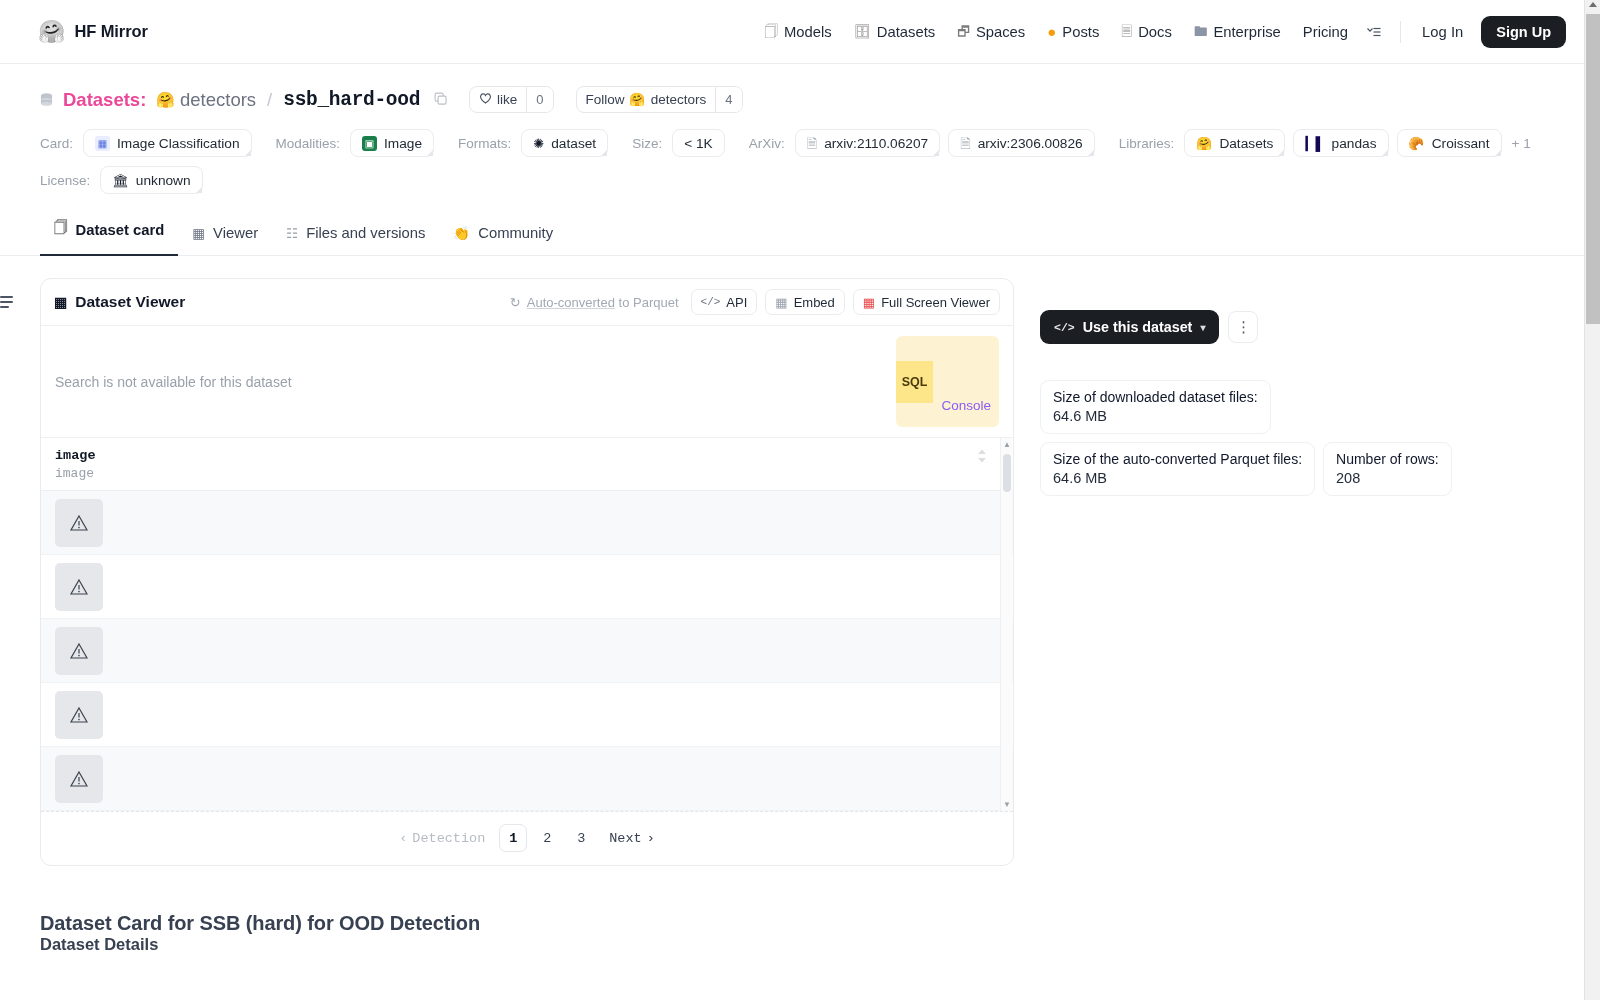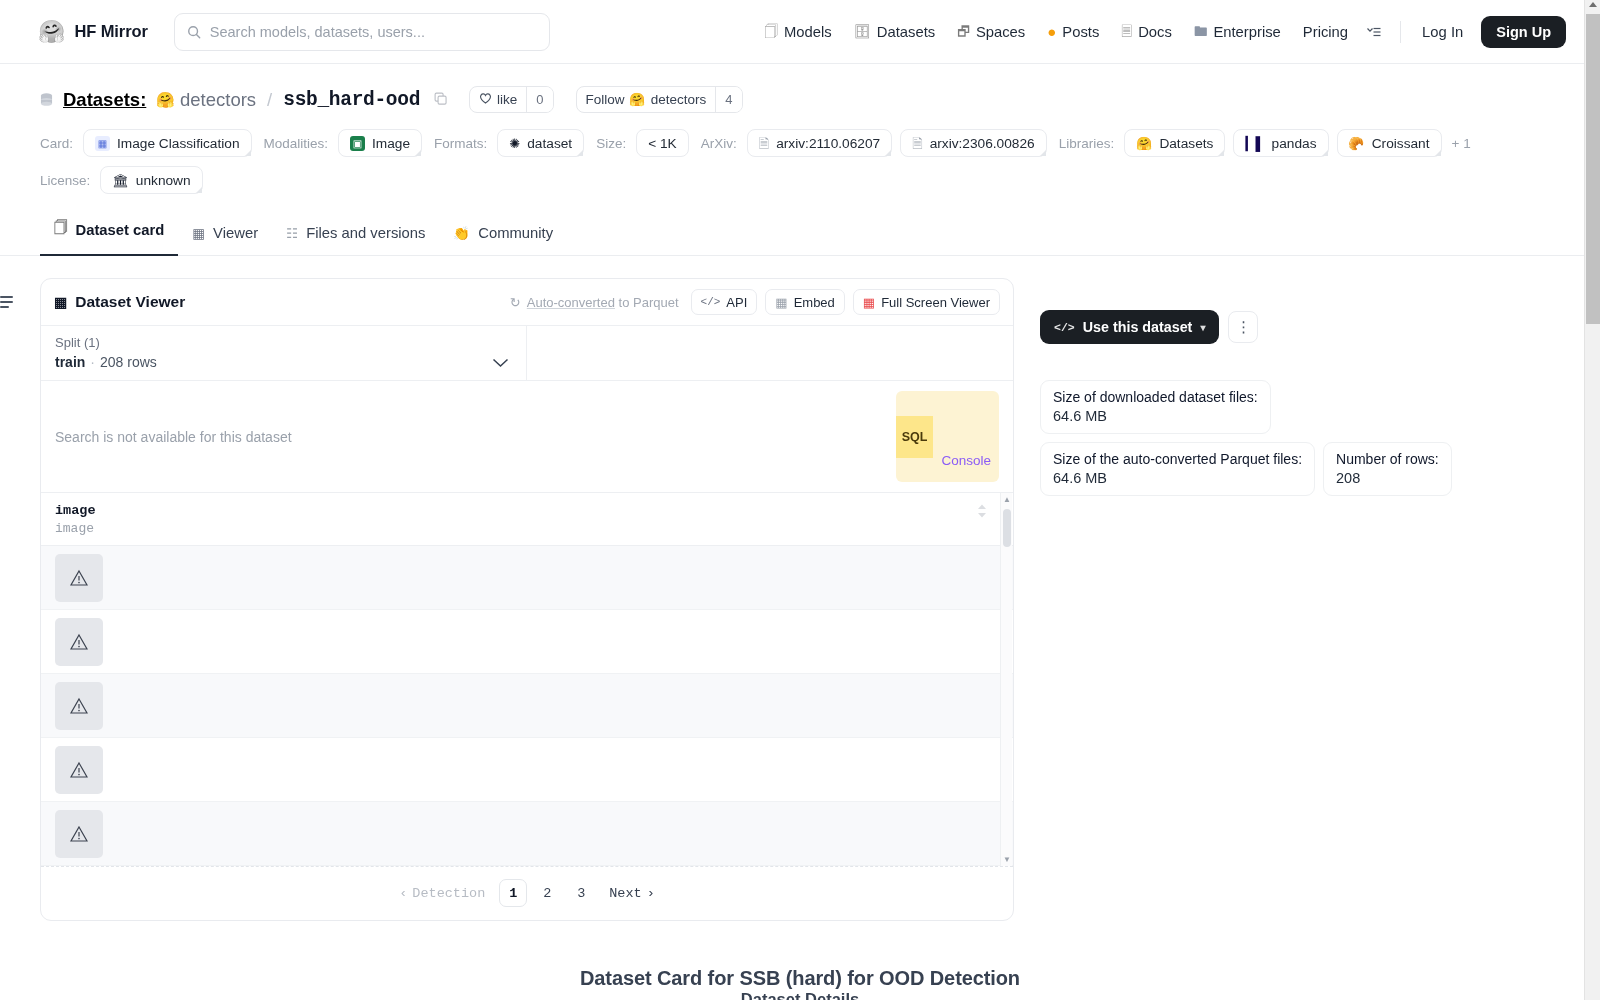--- a/index.html
+++ b/index.html
@@ -58,21 +58,21 @@
   .login { font-size: 14.8px; color: #1f2937; padding: 6px 10px; cursor: pointer; }
   .signup {
     background: #1b1f24; color: #fff; font-size: 14.5px; font-weight: 600;
     border-radius: 9px; padding: 8px 15px; margin-left: 8px; cursor: pointer;
   }
 
   
   .ds-header { padding: 22px 40px 0 40px; }
   .ds-title-row { display: flex; align-items: center; gap: 10px; }
   .ds-db-icon { width: 13px; height: 16px; flex: none; opacity: .55; }
-  .ds-kind { font-size: 18.5px; color: #000000; font-weight: 600; text-decoration: underline; }
+  .ds-kind { font-size: 18.5px; color: #ec4899; font-weight: 600; }
   .ds-owner { font-size: 18.5px; color: #6b7280; display: flex; align-items: center; gap: 5px; }
   .ds-owner-emoji { font-size: 15px; }
   .ds-slash { color: #c3c8d0; font-size: 18.5px; margin: 0 1px; }
   .ds-name {
     font-size: 19.5px; font-weight: 700; color: #111827;
     font-family: "Liberation Mono", monospace; letter-spacing: -0.3px;
   }
   .copy-btn { margin-left: 4px; cursor: pointer; opacity: .45; }
 
   .pill-group {
@@ -87,21 +87,21 @@
   .pill-group .pg-count {
     display: flex; align-items: center; padding: 0 9px;
     border-left: 1px solid #e5e7eb; font-size: 13px; color: #6b7280;
     background: #fff; cursor: default;
   }
 
   
   .tagrows { margin-top: 16px; }
   .tagrow { display: flex; align-items: center; flex-wrap: wrap; gap: 8px; margin-bottom: 9px; }
   .tag-label { font-size: 13.5px; color: #9aa1ab; margin-right: 2px; }
-  .tag-label.sp { margin-left: 4px; }
+  .tag-label.sp { margin-left: 16px; }
   .tag {
     display: inline-flex; align-items: center; gap: 7px;
     height: 28px; padding: 0 11px;
     border: 1px solid #e9ebef; border-radius: 8px;
     background: #fff; font-size: 13.7px; color: #232b36; cursor: pointer;
     position: relative;
   }
   .tag-ico { font-size: 13px; line-height: 1; }
   .tag-ico-box {
     width: 15px; height: 15px; border-radius: 3px;
@@ -264,21 +264,21 @@
   .meta-wrap { margin-top: 36px; }
   .meta-box {
     display: inline-block; border: 1px solid #eef0f2; border-radius: 9px;
     padding: 8px 12px 9px 12px; background: #fff; vertical-align: top;
   }
   .meta-box .mlab { font-size: 14px; color: #0f172a; white-space: nowrap; }
   .meta-box .mval { font-size: 14.5px; color: #1f2937; margin-top: 3px; }
   .meta-row2 { margin-top: 8px; display: flex; gap: 8px; }
 
   
-  .readme { padding: 0 40px; margin-top: 46px; text-align: center; }
+  .readme { padding: 0 40px; margin-top: 46px; }
   .readme h1 { font-size: 20px; font-weight: 700; color: #374151; letter-spacing: -0.1px; }
   .readme h2 { font-size: 16.5px; font-weight: 700; color: #374151; }
 
   
   .toc-icon {
     position: absolute; left: 0px; top: 296px;
     width: 14px; display: flex; flex-direction: column; gap: 3px; cursor: pointer;
   }
   .toc-icon i { display: block; height: 2px; background: #4b5563; border-radius: 1px; }
   .toc-icon i:nth-child(1) { width: 13px; }
@@ -296,27 +296,20 @@
 </style>
 </head>
 <body>
 
 <div class="navbar">
   <div class="brand">
     <span class="brand-logo">🤗</span>
     <span class="brand-name">HF Mirror</span>
   </div>
 
-  <div class="searchbox">
-    <svg class="mag" viewBox="0 0 16 16">
-      <circle cx="7" cy="7" r="5" fill="none" stroke="#9aa1ab" stroke-width="1.6"></circle>
-      <line x1="10.8" y1="10.8" x2="14.5" y2="14.5" stroke="#9aa1ab" stroke-width="1.6" stroke-linecap="round"></line>
-    </svg>
-    <input type="text" placeholder="Search models, datasets, users..." style="">
-  </div>
 
   <div class="nav-links">
     <div class="nav-link">
       <span class="nav-ico grey">🗍</span>
       <span>Models</span>
     </div>
     <div class="nav-link">
       <span class="nav-ico grey">🗄</span>
       <span>Datasets</span>
     </div>
@@ -500,34 +493,20 @@
             <span style="color:#9aa1ab">▦</span>
             <span>Embed</span>
           </div>
           <div class="vbtn">
             <span style="color:#e9484a">▦</span>
             <span>Full Screen Viewer</span>
           </div>
         </div>
       </div>
 
-      <div class="split-bar">
-        <div class="split-sel">
-          <div class="lab">Split (1)</div>
-          <div class="val">
-            <b>train</b><span class="dot">·</span><span class="rows">208 rows</span>
-          </div>
-          <span class="split-chev">
-            <svg width="17" height="10" viewBox="0 0 17 10">
-                <path d="M1.5 1.5 L8.5 8 L15.5 1.5" fill="none" stroke="#374151" stroke-width="1.5"></path>
-              </svg>
-          </span>
-        </div>
-        <div class="split-rest"></div>
-      </div>
 
       <div class="search-bar">
         <span class="txt">Search is not available for this dataset</span>
         <span class="sql-console">
           <span class="sql">SQL</span>
           <span class="cons">Console</span>
         </span>
       </div>
 
       <div class="tbl-wrap">

